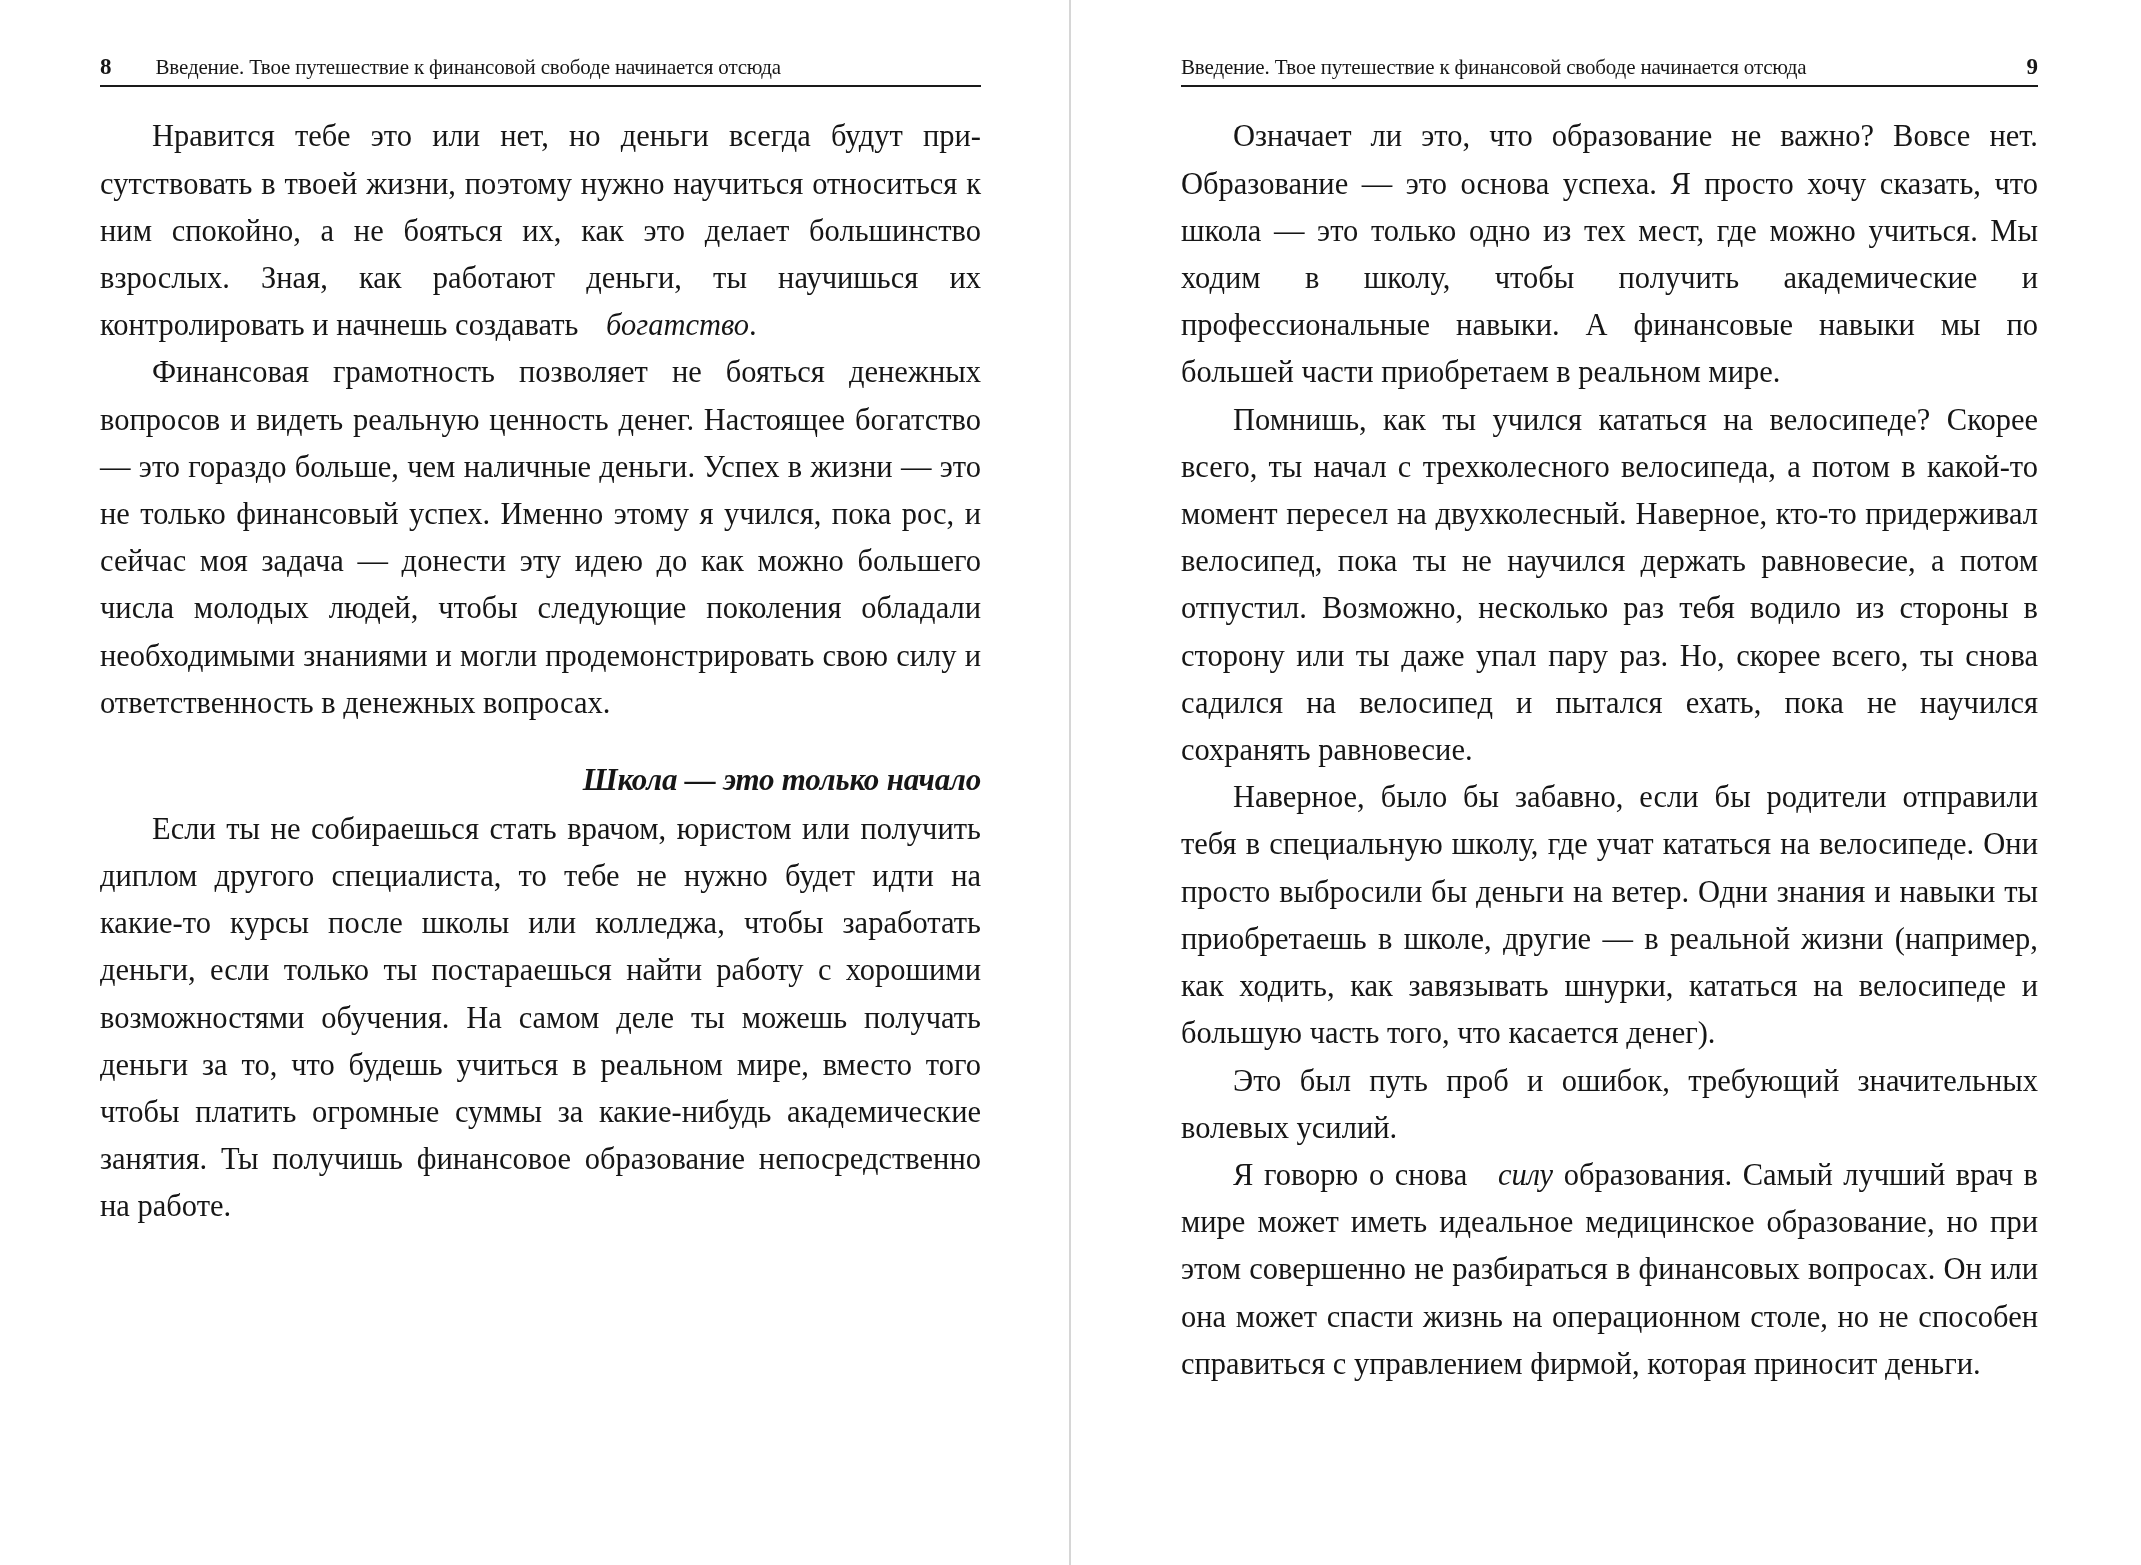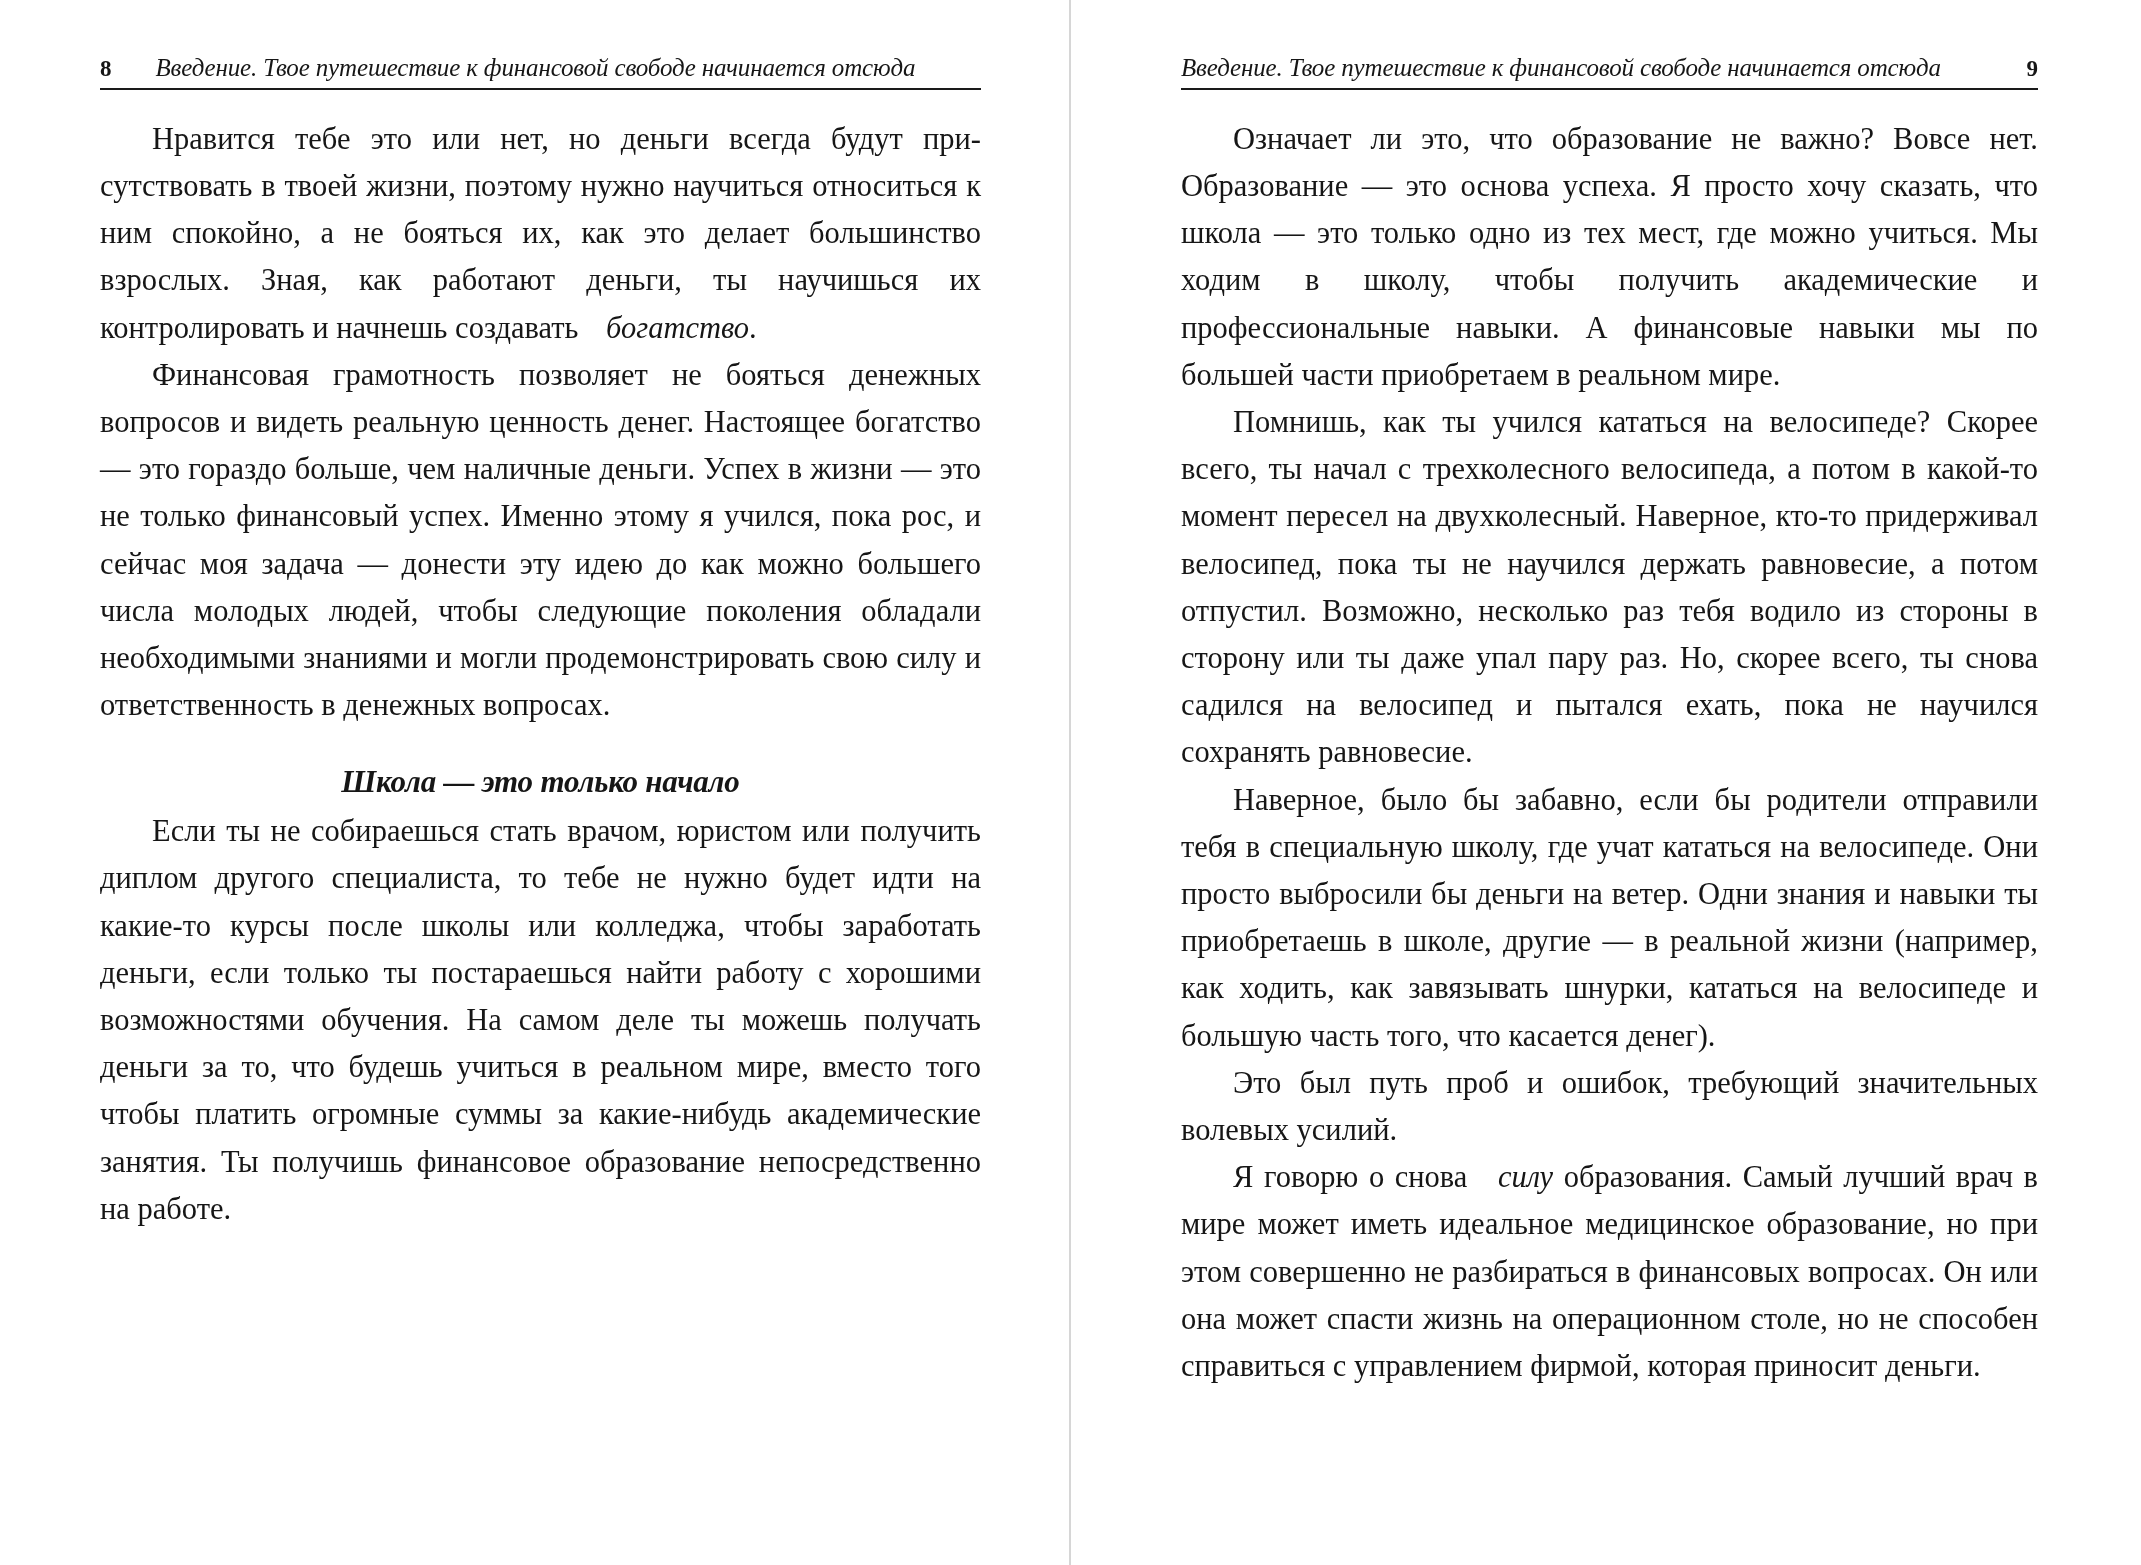--- a/index.html
+++ b/index.html
@@ -54,22 +54,21 @@
     line-height: 1.15;
     white-space: nowrap;
   }
   .runhead .folio {
     font-weight: bold;
     font-style: normal;
     font-size: 23px;
     letter-spacing: 0;
   }
   .runhead .rh-title {
-    font-style: italic;
-    font-size: 25px;
+    font-size: 21px;
     letter-spacing: -0.15px;
   }
   .runhead-left .folio { margin-right: 44px; }
   .runhead-left .rh-title { flex: 0 1 auto; }
   .runhead-right { justify-content: space-between; }
   .runhead-right .folio { margin-left: 44px; }
 
   
   .body-col {
     font-size: 30.5px;
@@ -86,21 +85,21 @@
   .body-col p.noindent { text-indent: 0; }
 
   .body-col i, .body-col em { font-style: italic; margin-left: 20px; }
 
   h2.section-head {
     margin: 34px 0 6px 0;
     font-size: 31px;
     line-height: 1.25;
     font-style: italic;
     font-weight: bold;
-    text-align: center;
+    text-align: right;
     text-indent: 0;
     letter-spacing: -0.2px;
   }
 </style>
 </head>
 <body>
 
 <div class="spread">
 
   <div class="page page-left">

